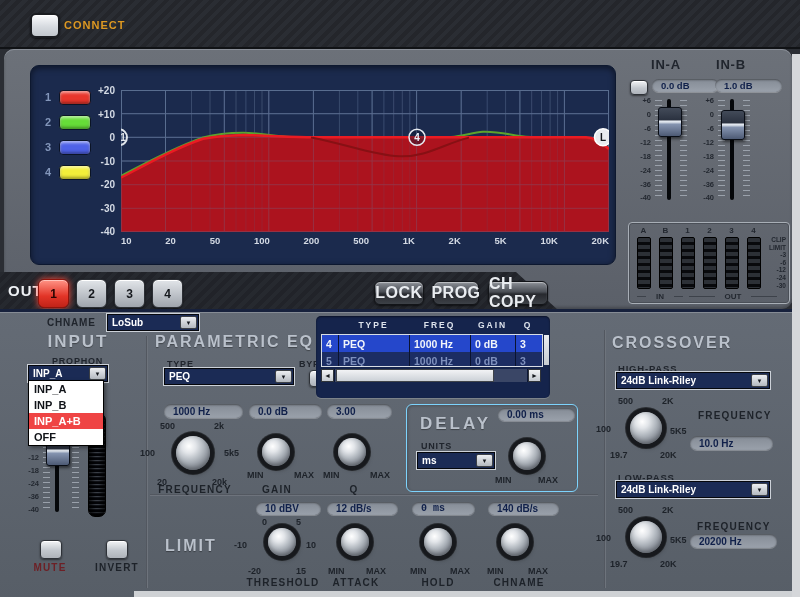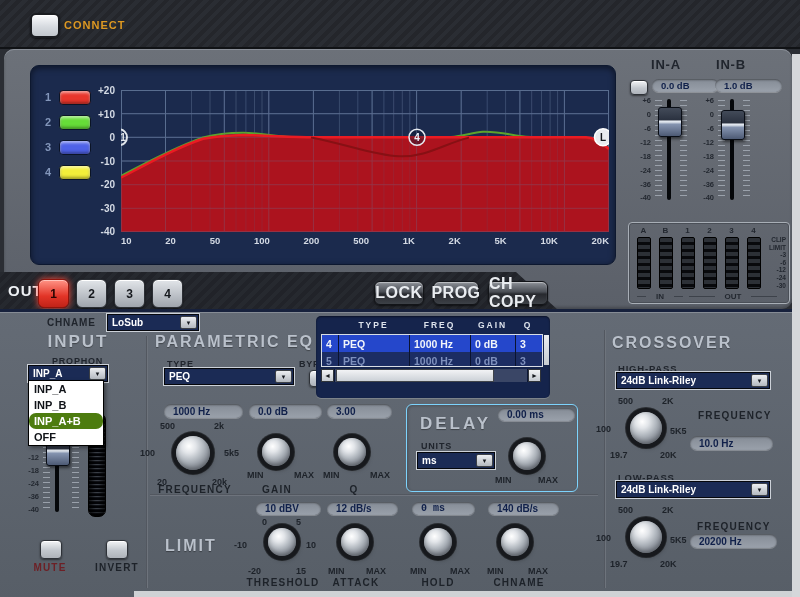--- a/index.html
+++ b/index.html
@@ -122,21 +122,21 @@
     font-size:12px;font-weight:bold;color:#15181d;border:1px solid #2c2f35;
     background:linear-gradient(180deg,#e2e5e9,#9fa5ad);box-shadow:inset 0 1px 0 #fff,0 1px 2px rgba(0,0,0,.5);}
   .tab.active{background:linear-gradient(180deg,#ff9486,#e23427 60%,#c02318);border:1px solid #8e140c;
     color:#2b0502;box-shadow:0 0 7px #ff5040, inset 0 1px 0 #ffc4bc;}
 
   
   .select-list{position:absolute;left:28px;top:380px;width:74px;background:#fff;border:1px solid #000;
     z-index:6;box-shadow:2px 2px 4px rgba(0,0,0,.4);}
   .select-item{height:16px;display:flex;align-items:center;padding-left:5px;font-size:11px;
     font-weight:bold;color:#101318;}
-  .select-item.hl{background:#4d7c0f;color:#fff;border-radius:7px;}
+  .select-item.hl{background:#ef4444;color:#fff;}
 
   
   .eqtbl{position:absolute;left:316px;top:316px;width:234px;height:82px;background:#15244c;border-radius:5px;
     box-shadow:0 1px 0 rgba(255,255,255,.18), inset 0 1px 2px rgba(0,0,0,.5);}
   .eqtbl-head{position:absolute;left:5px;top:4px;width:220px;padding-left:17px;box-sizing:border-box;
     display:grid;grid-template-columns:71px 61px 45px 26px;color:#dde3ec;font-size:8.5px;
     font-weight:bold;letter-spacing:2px;}
   .eqtbl-head span{text-align:center;}
   .eqtbl-body{position:absolute;left:5px;top:18px;width:220px;height:31px;border:1px solid #d8dde4;
     background:#0d1838;overflow:hidden;}

